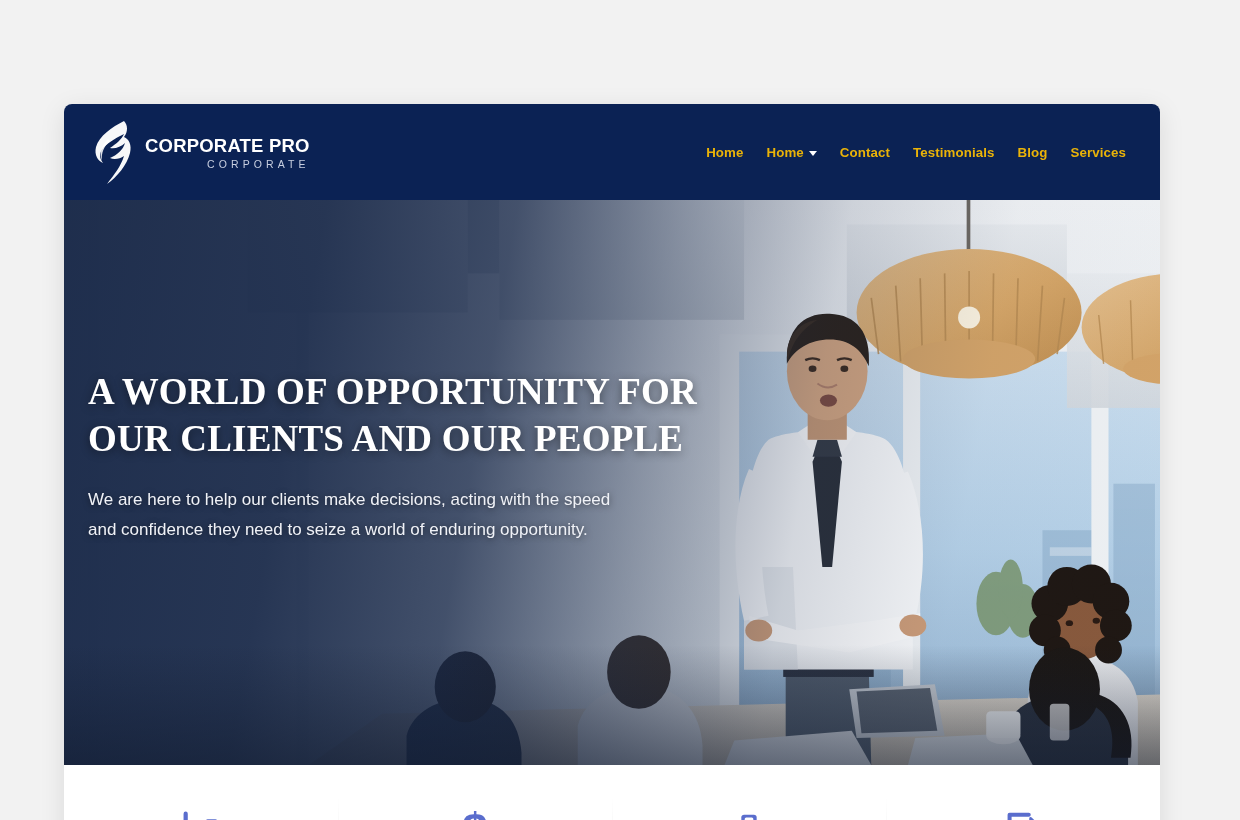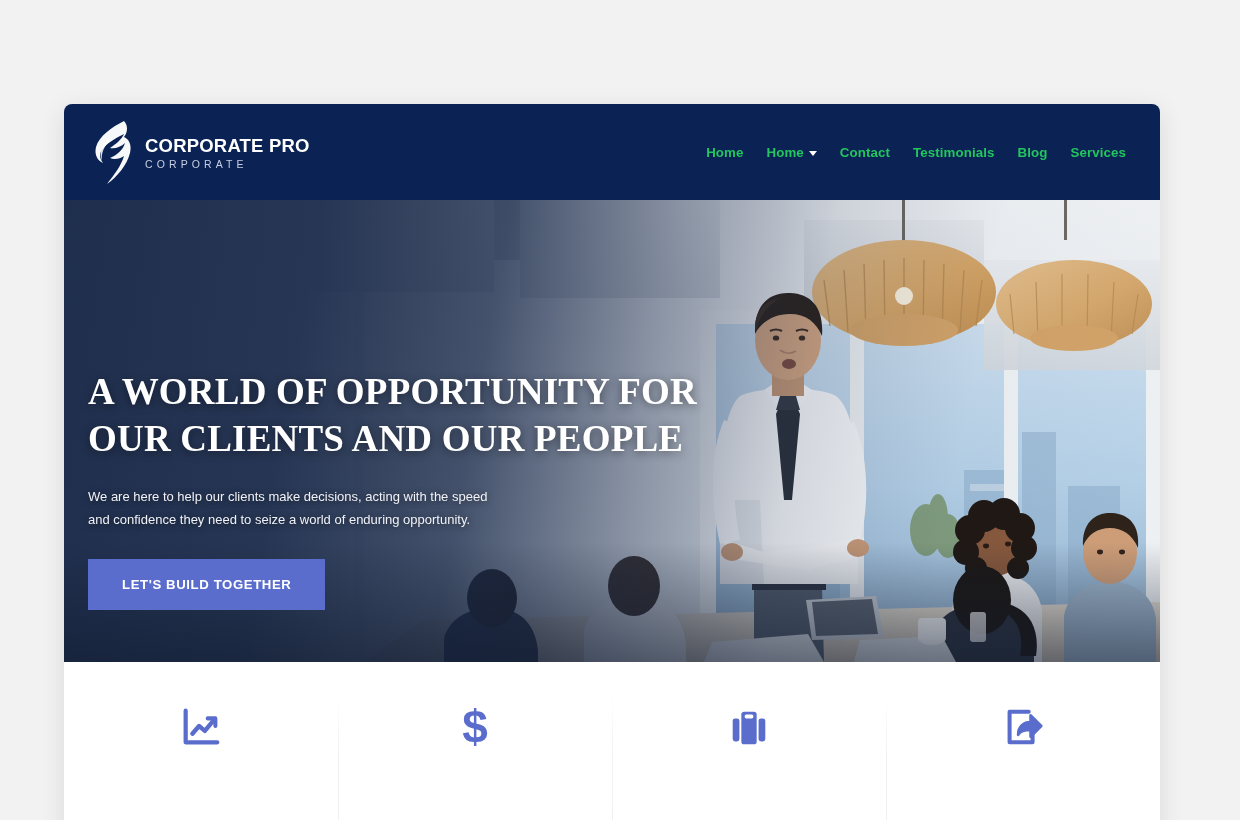--- a/index.html
+++ b/index.html
@@ -31,20 +31,21 @@
 
   
   .site-header {
     position: relative;
     height: 96px;
     background: #0b2254;
     display: flex;
     align-items: center;
     padding: 0 34px 0 26px;
     z-index: 5;
+    text-align: right;
   }
 
   .brand {
     display: flex;
     align-items: center;
     gap: 11px;
   }
 
   .brand-mark {
     width: 44px;
@@ -73,21 +74,21 @@
   }
 
   .main-nav {
     margin-left: auto;
     display: flex;
     align-items: center;
     gap: 23px;
   }
 
   .nav-item {
-    color: #22c55e;
+    color: #eab308;
     font-size: 13.3px;
     font-weight: 600;
     letter-spacing: 0.1px;
     text-decoration: none;
     white-space: nowrap;
     display: flex;
     align-items: center;
     gap: 5px;
     cursor: pointer;
   }
@@ -98,21 +99,21 @@
     border-left: 4px solid transparent;
     border-right: 4px solid transparent;
     border-top: 5px solid #ffffff;
     position: relative;
     top: 1px;
   }
 
   
   .hero {
     position: relative;
-    height: 462px;
+    height: 565px;
     overflow: hidden;
     background: #1e2a41;
   }
 
   .hero-photo {
     position: absolute;
     inset: 0;
     overflow: hidden;
   }
 
@@ -152,21 +153,21 @@
     font-size: 37px;
     font-weight: bold;
     line-height: 1.28;
     letter-spacing: 0.2px;
     text-shadow: 0 2px 10px rgba(0,0,0,0.45);
   }
 
   .hero-sub {
     margin-top: 22px;
     color: #f0f2f7;
-    font-size: 13px;
+    font-size: 17px;
     line-height: 1.78;
     font-weight: 500;
     max-width: 530px;
     text-shadow: 0 1px 6px rgba(0,0,0,0.5);
   }
 
   .hero-cta {
     margin-top: 28px;
     display: inline-block;
     background: #5a6dcd;
@@ -476,21 +477,20 @@
 
     <div class="hero-content">
       <h1 class="hero-title">
         <span>A WORLD OF OPPORTUNITY FOR</span><br>
         <span>OUR CLIENTS AND OUR PEOPLE</span>
       </h1>
       <p class="hero-sub">
         <span>We are here to help our clients make decisions, acting with the speed</span><br>
         <span>and confidence they need to seize a world of enduring opportunity.</span>
       </p>
-      <button class="hero-cta">LET'S BUILD TOGETHER</button>
     </div>
   </div>
 
   <div class="features">
 
     <div class="feature-col">
       <div class="feature-icon">
         <svg viewBox="0 0 48 48" xmlns="http://www.w3.org/2000/svg" fill="none" stroke="currentColor" stroke-width="4.4" stroke-linecap="round" stroke-linejoin="round">
           <path d="M8 7 L8 40 L41 40"></path>
           <polyline points="15,31 22,23 28,28 38,16" stroke-width="4.6"></polyline>

